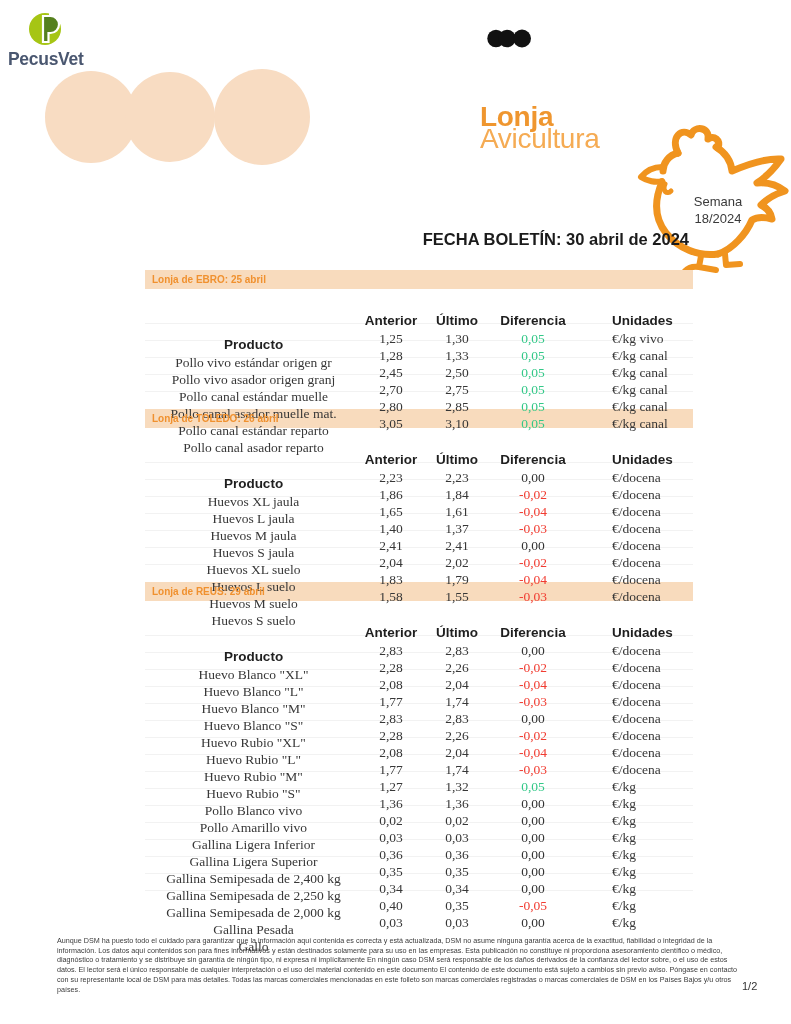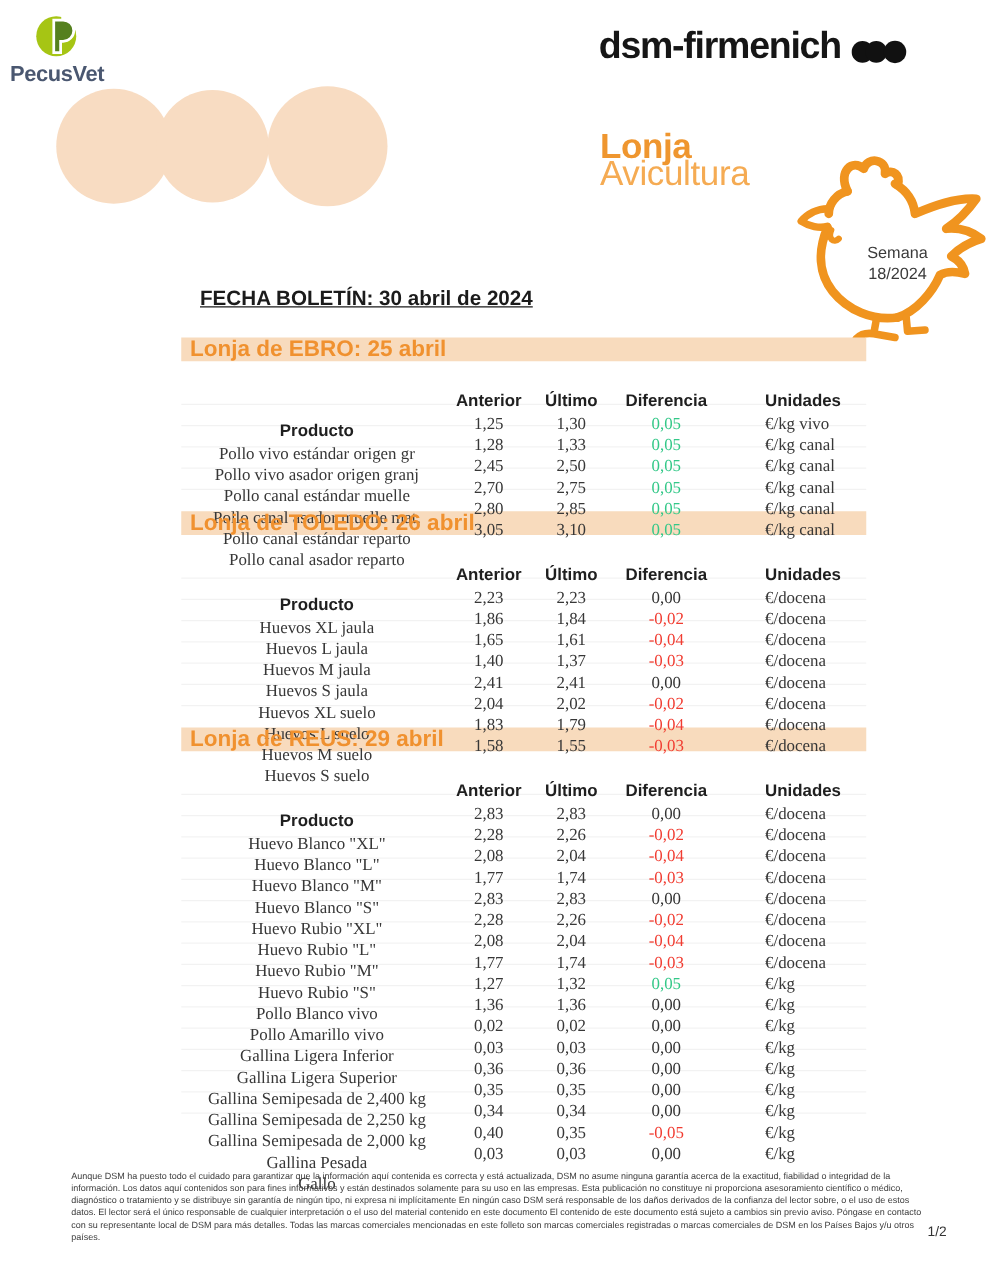--- a/index.html
+++ b/index.html
@@ -38,27 +38,27 @@
     letter-spacing:-0.3px;color:#EF962F;margin-top:20px;}
   .title-avic{position:absolute;left:480px;top:123px;font-size:28px;font-weight:400;
     letter-spacing:-0.3px;color:#F5AB53;}
 
   
   .chicken{position:absolute;left:628px;top:124px;width:164px;height:152px;}
   .week-badge{position:absolute;left:668px;top:194px;width:100px;text-align:center;
     font-size:13px;line-height:16.5px;color:#3a3a3a;}
 
   
-  .fecha{position:absolute;left:160px;top:230px;width:548px;text-align:left;
-    font-size:16.5px;font-weight:700;color:#1b1b1b;text-decoration:underline;}
+  .fecha{position:absolute;left:141px;top:230px;width:548px;text-align:right;
+    font-size:16.5px;font-weight:700;color:#1b1b1b;}
 
   
   .sections{position:absolute;left:145px;top:270px;width:548px;}
   .section-bar{height:19px;line-height:19px;background:var(--bar-peach);
-    padding-left:7px;font-size:18px;font-weight:700;color:var(--accent-orange);}
+    padding-left:7px;font-size:10px;font-weight:700;color:var(--accent-orange);}
   .thead,.row{display:grid;grid-template-columns:212px 68px 64px 88px 116px;align-items:center;}
   .thead{height:18px;font-weight:700;color:#1f1f1f;font-size:13.5px;}
   .row{height:17px;font-size:13.5px;color:#373737;border-bottom:1px solid rgba(0,0,0,0.05);font-family:Liberation Serif, serif;}
   .tbody .row:last-child{border-bottom:none;}
   .c.producto{padding-left:5px;text-align:center;white-space:nowrap;margin-top:48px;}
   .c.num{text-align:center;}
   .c.unid{text-align:left;padding-left:35px;white-space:nowrap;}
   .diff.trend-up{color:var(--diff-up);}
   .diff.trend-down{color:var(--diff-down);}
   .diff.trend-flat{color:var(--diff-flat);}
@@ -80,21 +80,20 @@
       <path d="M15 6 h7.5 a8.5 8.5 0 0 1 0 17 h-2 v9 h-5.5 Z" fill="#55801E" stroke="#ffffff" stroke-width="2.2"></path>
     </svg>
     <div class="pecus-word">PecusVet</div>
   </div>
 
   <div class="circle c1"></div>
   <div class="circle c2"></div>
   <div class="circle c3"></div>
 
   <div class="dsm-wrap">
-    <span class="dsm-word">dsm-firmenich</span>
     <svg class="dsm-dots" width="48" height="19" viewBox="0 0 48 19">
       <circle cx="9" cy="9.5" r="8.7" fill="#111"></circle>
       <circle cx="20" cy="9.5" r="8.7" fill="#111"></circle>
       <circle cx="35" cy="9.5" r="9" fill="#111"></circle>
     </svg>
   </div>
 
   <div class="title-lonja">Lonja</div>
   <div class="title-avic">Avicultura</div>
 

